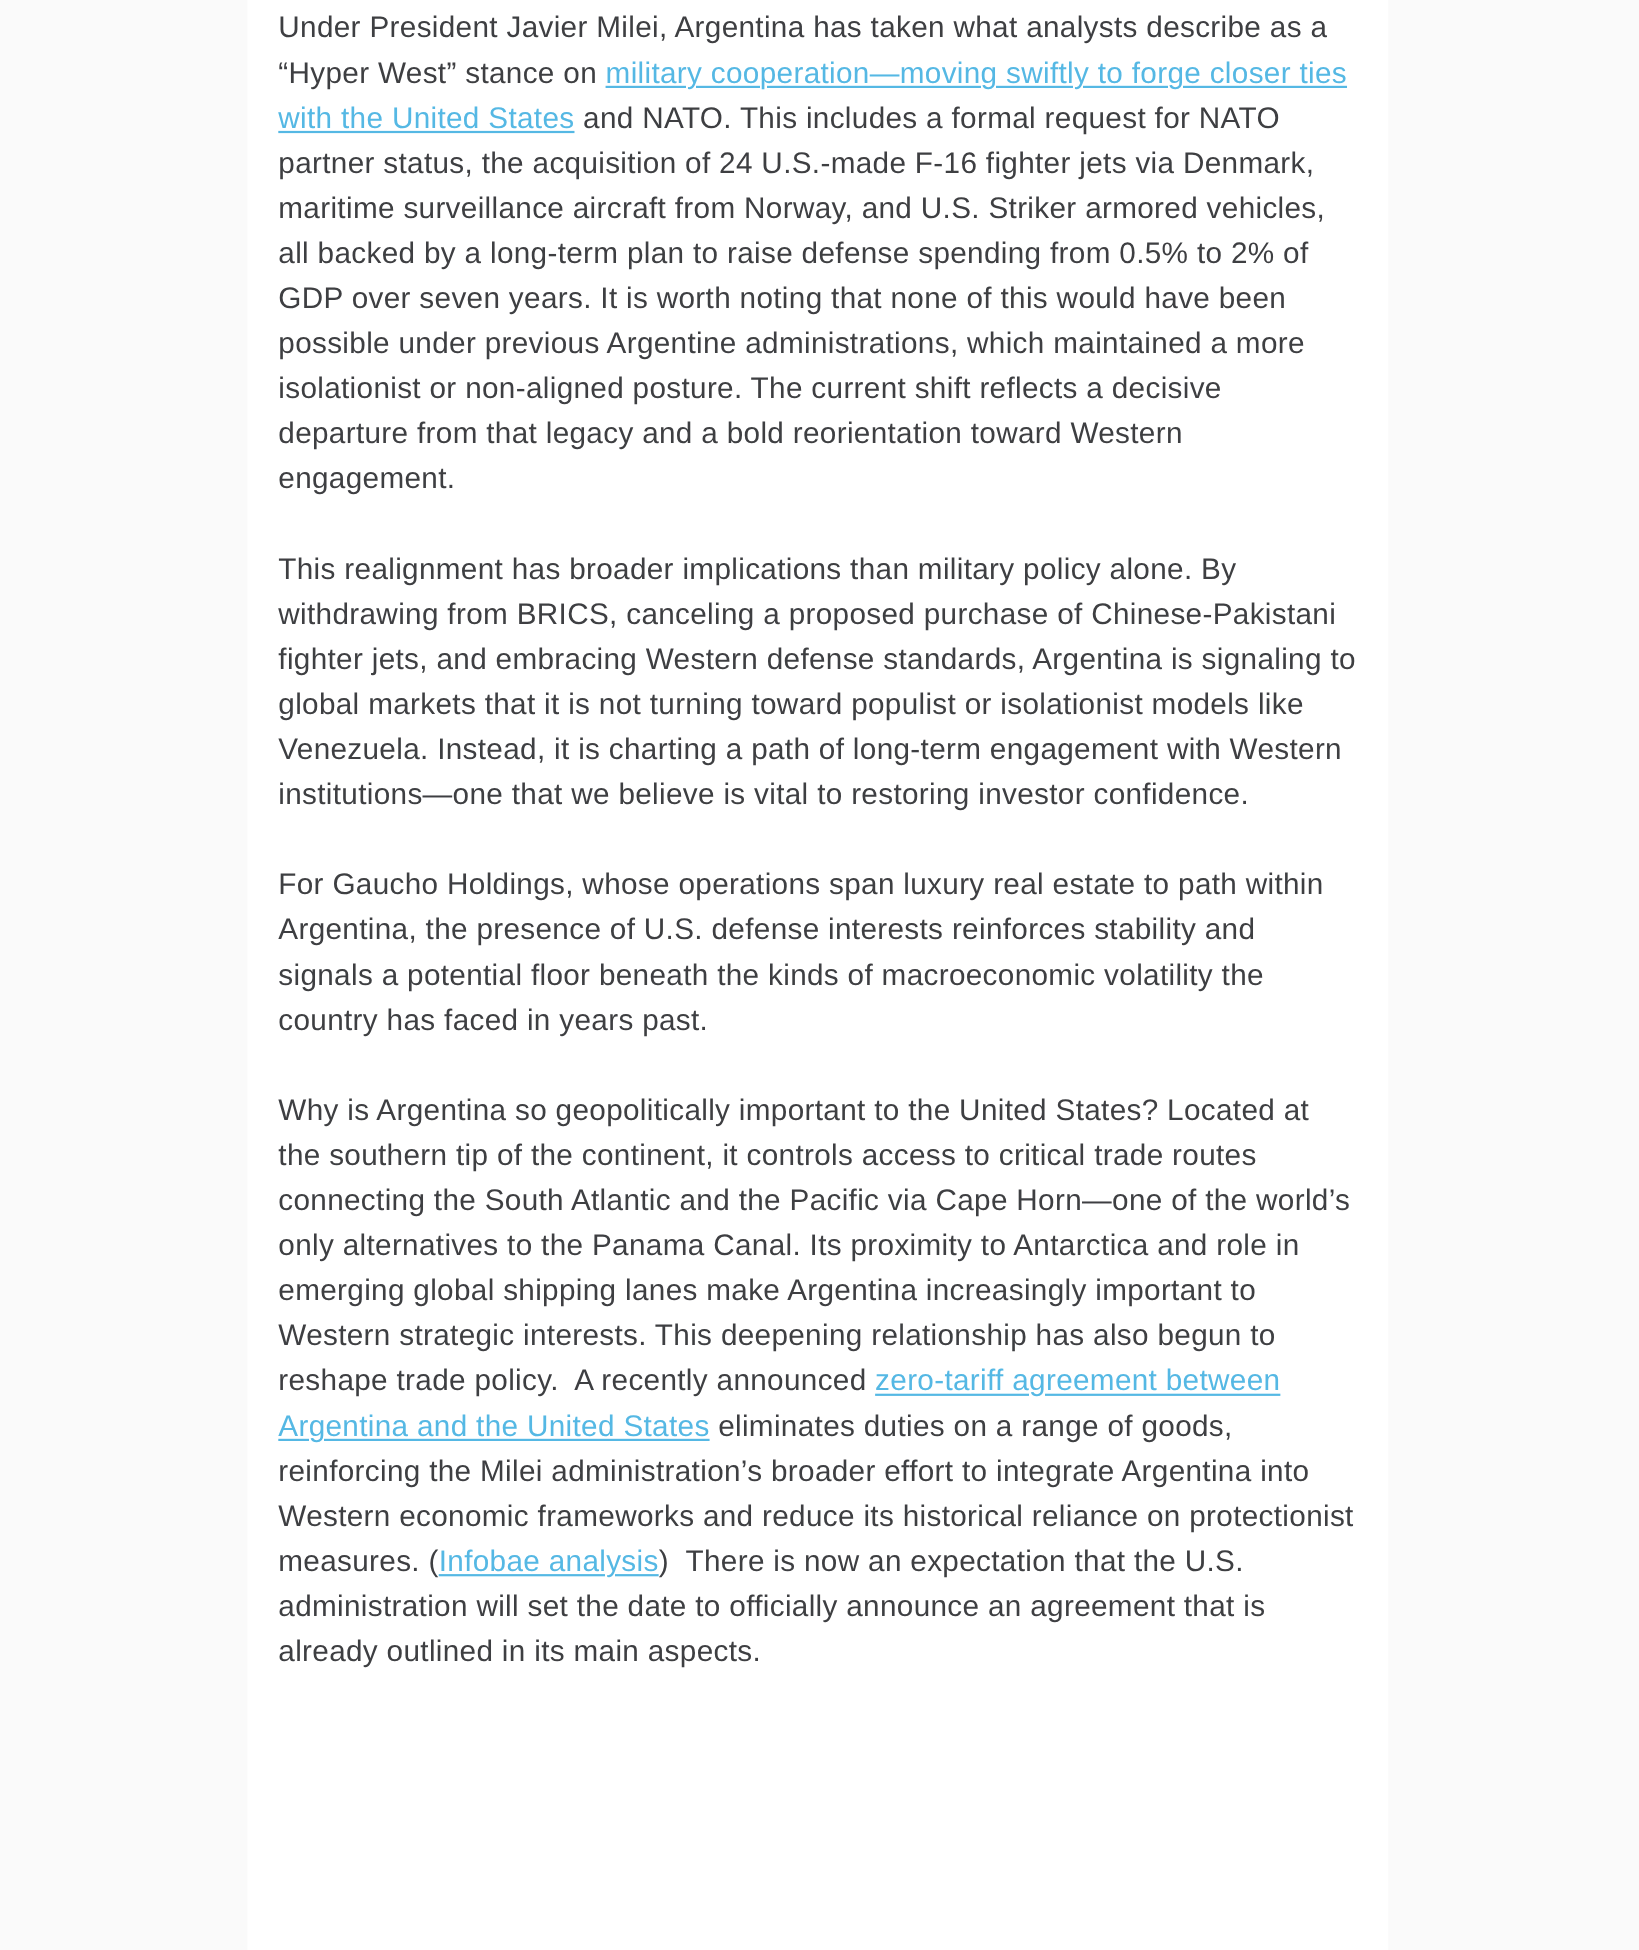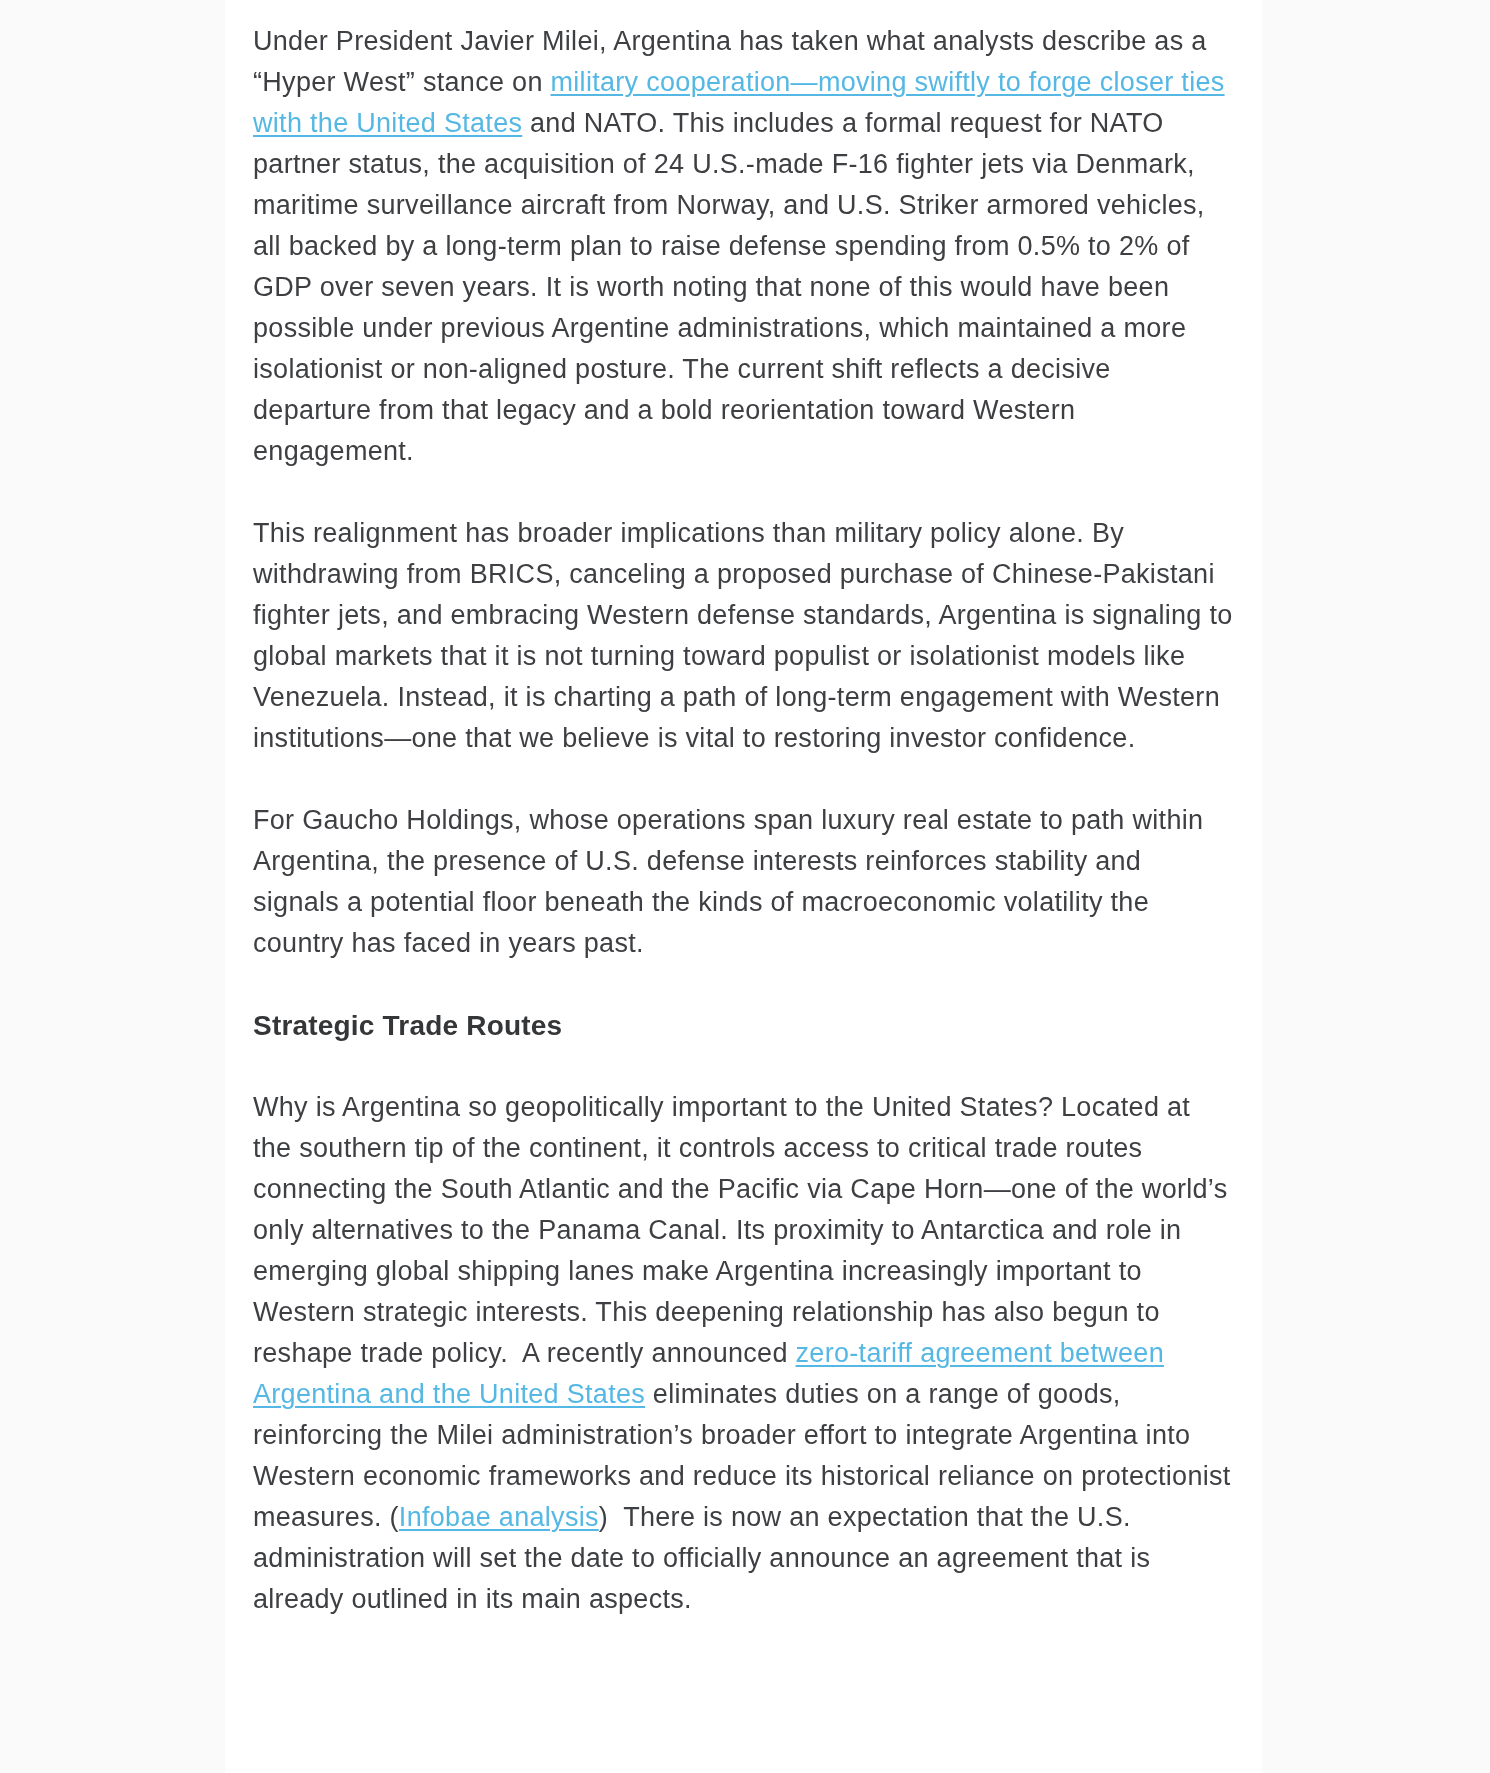--- a/index.html
+++ b/index.html
@@ -14,21 +14,21 @@
     font-family: "Liberation Sans", sans-serif;
   }
   .content-card {
     position: absolute;
     left: 225px;
     top: 0;
     width: 1037px;
     height: 1773px;
     background: #ffffff;
     box-sizing: border-box;
-    padding: 21px 28px 40px 28px;
+    padding: 5px 28px 40px 28px;
   }
   .article-body {
     color: var(--text-color, #3e3f42);
     font-size: 27px;
     line-height: 41px;
     letter-spacing: 0.3px;
   }
   .article-body p {
     margin: 41px 0;
   }
@@ -52,16 +52,15 @@
   }
 </style>
 </head>
 <body style="background: rgb(250, 250, 250);">
 
 <div class="content-card" style="background: rgb(255, 255, 255);">
   <div class="article-body">
       <p><span>Under President Javier Milei, Argentina has taken what analysts describe as a “Hyper West” stance on </span><a href="#">military cooperation—moving swiftly to forge closer ties with the United States</a><span> and NATO. This includes a formal request for NATO partner status, the acquisition of 24 U.S.-made F-16 fighter jets via Denmark, maritime surveillance aircraft from Norway, and U.S. Striker armored vehicles, all backed by a long-term plan to raise defense spending from 0.5% to 2% of GDP over seven years. It is worth noting that none of this would have been possible under previous Argentine administrations, which maintained a more isolationist or non-aligned posture. The current shift reflects a decisive departure from that legacy and a bold reorientation toward Western engagement.</span></p>
       <p><span>This realignment has broader implications than military policy alone. By withdrawing from BRICS, canceling a proposed purchase of Chinese-Pakistani fighter jets, and embracing Western defense standards, Argentina is signaling to global markets that it is not turning toward populist or isolationist models like Venezuela. Instead, it is charting a path of long-term engagement with Western institutions—one that we believe is vital to restoring investor confidence.</span></p>
       <p><span>For Gaucho Holdings, whose operations span luxury real estate to path within Argentina, the presence of U.S. defense interests reinforces stability and signals a potential floor beneath the kinds of macroeconomic volatility the country has faced in years past.</span></p>
-      <h3>Strategic Trade Routes</h3>
       <p><span>Why is Argentina so geopolitically important to the United States? Located at the southern tip of the continent, it controls access to critical trade routes connecting the South Atlantic and the Pacific via Cape Horn—one of the world’s only alternatives to the Panama Canal. Its proximity to Antarctica and role in emerging global shipping lanes make Argentina increasingly important to Western strategic interests. This deepening relationship has also begun to reshape trade policy.&nbsp; A recently announced </span><a href="#">zero-tariff agreement between Argentina and the United States</a><span> eliminates duties on a range of goods, reinforcing the Milei administration’s broader effort to integrate Argentina into Western economic frameworks and reduce its historical reliance on protectionist measures. (</span><a href="#">Infobae analysis</a><span>)&nbsp; There is now an expectation that the U.S. administration will set the date to officially announce an agreement that is already outlined in its main aspects.</span></p>
     </div>
 </div>
 
 </body></html>

